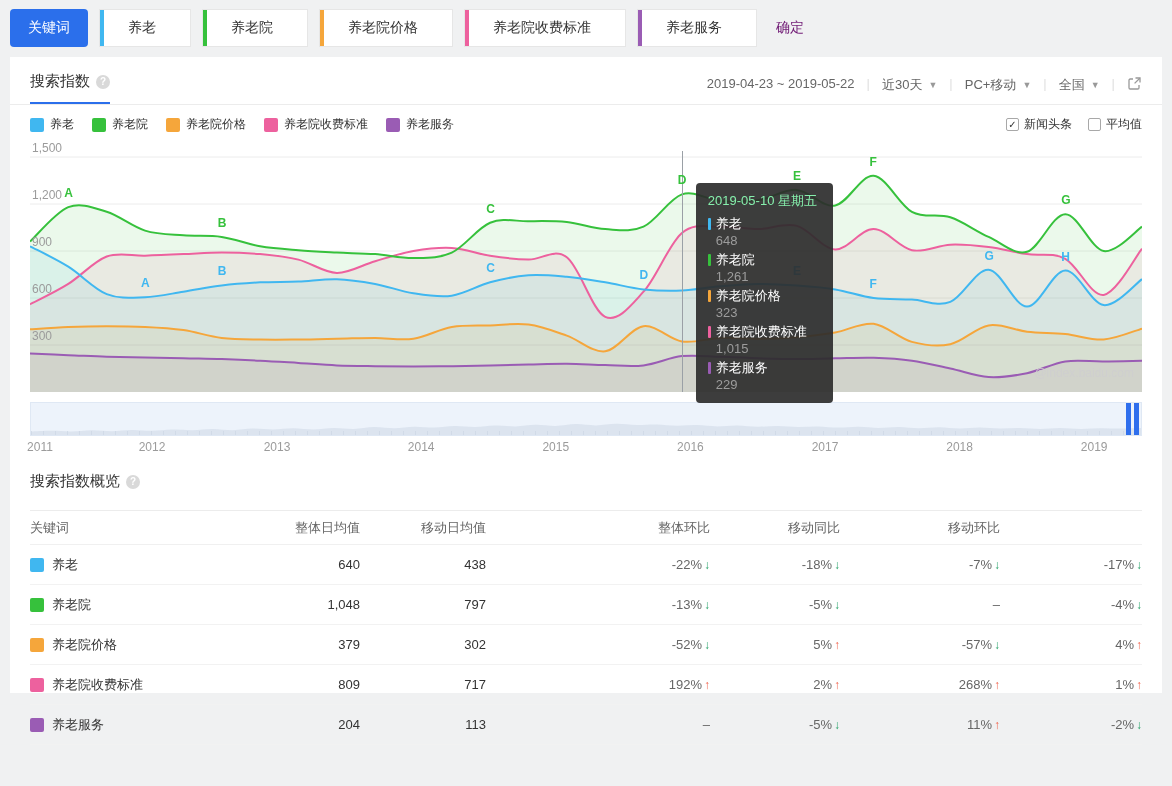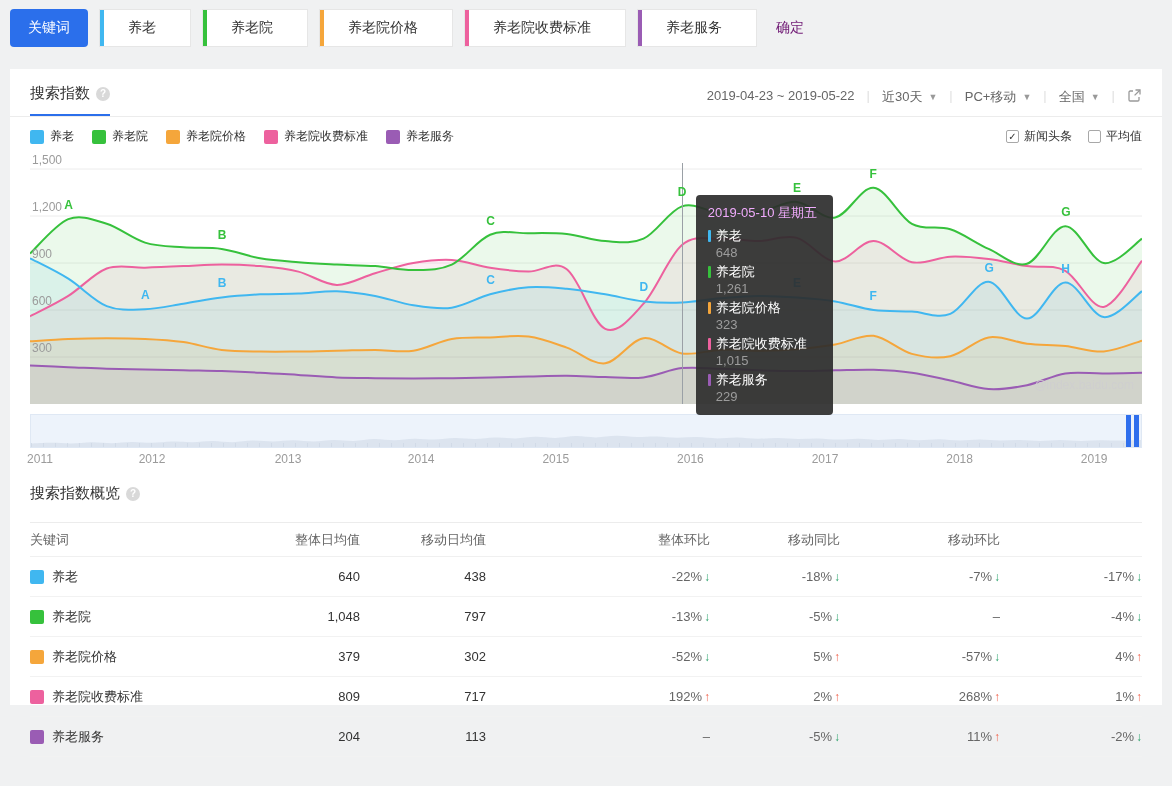--- a/index.html
+++ b/index.html
@@ -5,21 +5,21 @@
   * { box-sizing: border-box; margin: 0; padding: 0; }
   html,body { width:1172px; height:786px; overflow:hidden;
     font-family:"Liberation Sans","DejaVu Sans",sans-serif; background:#f0f1f2; }
   .kw-bar { display:flex; align-items:center; padding:9px 10px 10px 10px; gap:11px; }
   .kw-btn { height:38px; padding:0 18px; background:#2b6feb; color:#fff; font-size:14px;
     border:none; border-radius:4px; cursor:pointer; }
   .kw-chip { height:38px; background:#fff; border:1px solid #e6e6e6; display:flex;
     align-items:center; padding:0 34px 0 28px; font-size:14px; color:#333; position:relative; cursor:pointer; }
   .kw-chip .accent { position:absolute; left:0; top:0; bottom:0; width:4px; }
   .confirm-link { color:#701a75; font-size:14px; margin-left:8px; text-decoration:none; cursor:pointer; }
-  .card { margin:12px 10px; background:#fff; height:636px; }
+  .card { margin:0 10px; background:#fff; height:636px; }
   .card-head { display:flex; justify-content:space-between; align-items:flex-start;
     padding:15px 20px 0 20px; border-bottom:1px solid #ececec; }
   .tab { font-size:15px; color:#333; padding-bottom:11px; border-bottom:2px solid #2b6feb;
     display:flex; align-items:center; gap:6px; }
   .q-icon { width:14px; height:14px; border-radius:50%; background:#d9d9d9; color:#fff;
     font-size:10px; font-weight:bold; display:inline-flex; align-items:center; justify-content:center; }
   .controls { display:flex; align-items:flex-start; gap:12px; font-size:13px; color:#666; padding-top:4px; }
   .sep { color:#e0e0e0; }
   .dropdown { display:flex; align-items:center; gap:6px; cursor:pointer; }
   .caret { font-size:9px; color:#999; }
@@ -32,21 +32,21 @@
   .box { width:13px; height:13px; border:1px solid #a8a8a8; border-radius:2px; background:#fff;
     display:inline-flex; align-items:center; justify-content:center; font-size:10px; color:#333; font-weight:bold; }
   .plot { position:relative; margin:8px 20px 0 20px; height:245px; }
   .plot svg.main { position:absolute; left:0; top:0; }
   .ylab { position:absolute; left:2px; font-size:12px; color:#9b9b9b; z-index:2; }
   .letter { position:absolute; font-size:12px; font-weight:bold; z-index:3; }
   .vline { position:absolute; top:4px; bottom:0; width:1px; background:#9aa0a6; z-index:2; }
   .watermark { position:absolute; right:8px; bottom:12px; font-size:12px; color:#cfcfcf; z-index:2; }
   .tooltip { position:absolute; z-index:8; background:rgba(45,45,45,0.92); border-radius:4px;
     padding:9px 12px 8px 12px; width:137px; }
-  .tooltip .tt-title { font-size:13px; color:#f0abfc; margin-bottom:5px; white-space:nowrap; }
+  .tooltip .tt-title { font-size:13px; color:#86efac; margin-bottom:5px; white-space:nowrap; }
   .tt-item { margin-bottom:3px; }
   .tt-name { display:flex; align-items:center; gap:5px; font-size:13px; color:#fff; white-space:nowrap; }
   .tt-bar { width:3px; height:12px; border-radius:1px; }
   .tt-val { font-size:13px; color:#9c9c9c; padding-left:8px; line-height:15px; }
   .xlabels { position:relative; margin:2px 20px 0 20px; height:18px; }
   .xlab { position:absolute; top:2px; font-size:12px; color:#9b9b9b; white-space:nowrap; }
   .slider { position:relative; margin:10px 20px 0 20px; height:34px; background:#edf3fb;
     border:1px solid #dfe8f4; cursor:pointer; }
   .slider svg { position:absolute; left:0; bottom:0; }
   .ticks { position:absolute; left:0; right:0; bottom:0; height:4px;
@@ -254,21 +254,21 @@
       </svg>
     <div class="ticks"></div>
     <div class="handle">
         <i></i>
         <i></i>
       </div>
   </div>
   <div class="years" id="years">
       <span class="year" style="left: 10px;">2011</span>
       <span class="year" style="left: 122px;">2012</span>
-      <span class="year" style="left: 258px;">2013</span>
+      <span class="year" style="left: 247px;">2013</span>
       <span class="year" style="left: 391.2px;">2014</span>
       <span class="year" style="left: 525.8px;">2015</span>
       <span class="year" style="left: 660.4px;">2016</span>
       <span class="year" style="left: 795px;">2017</span>
       <span class="year" style="left: 929.6px;">2018</span>
       <span class="year" style="left: 1064.2px;">2019</span>
     </div>
 
   <div class="ov-title">
     <span>搜索指数概览</span>

